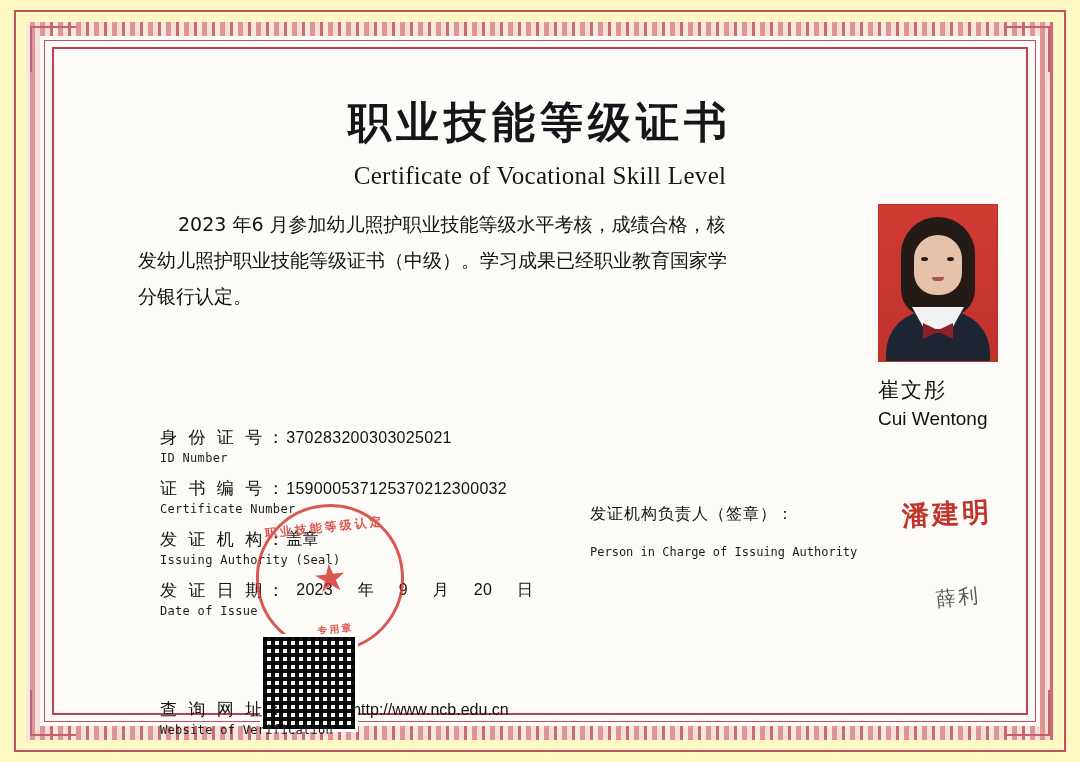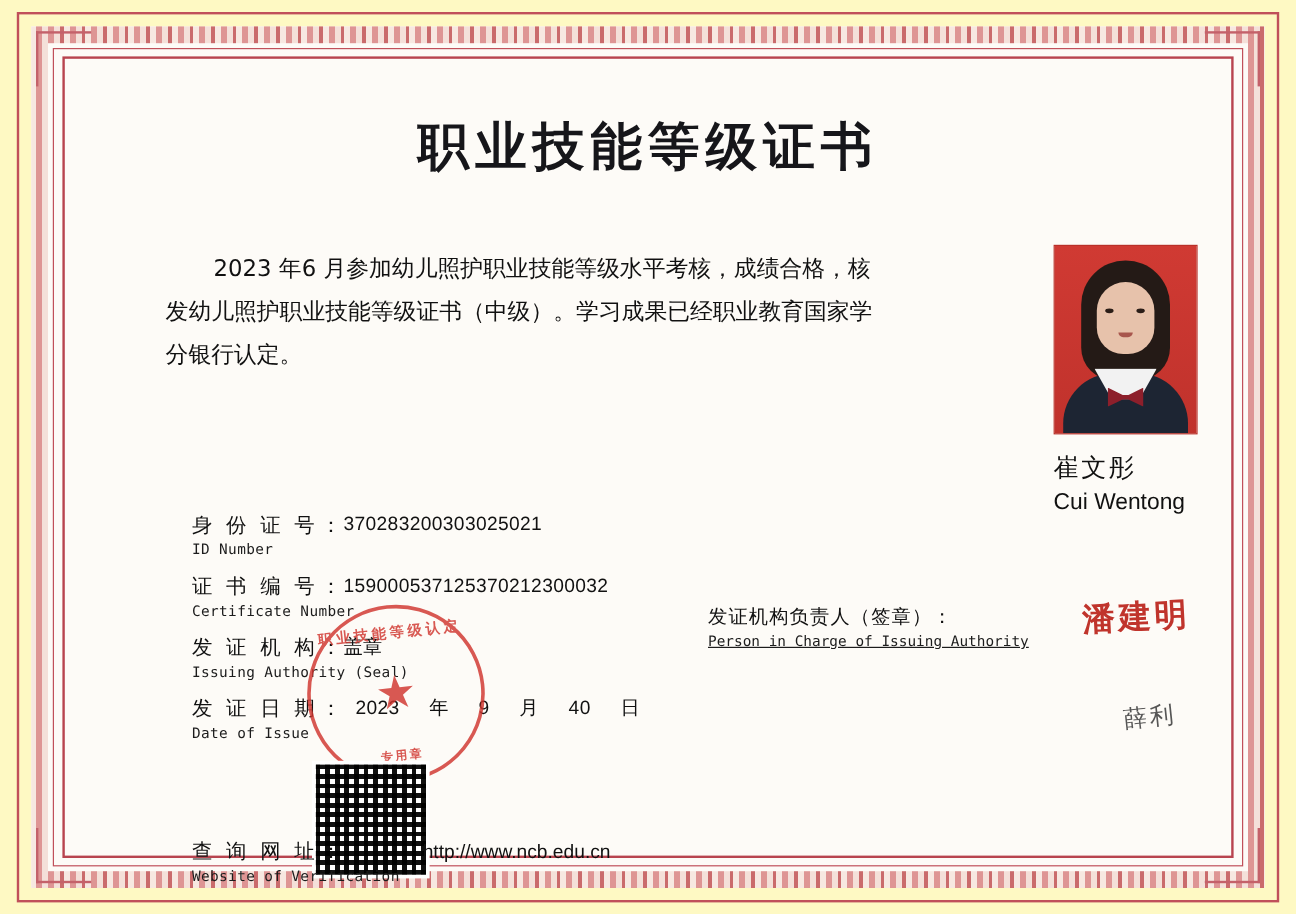--- a/index.html
+++ b/index.html
@@ -288,22 +288,21 @@
   .sign-cn {
     font-family: "DejaVu Sans", sans-serif;
     font-size: 16px;
     color: #111;
     letter-spacing: 1px;
   }
   .sign-en {
     font-family: "DejaVu Sans Mono", monospace;
     font-size: 12px;
     color: #1c1c1c;
-    margin-top: 2px;
-    text-decoration: underline;
+    margin-top: 20px;
   }
   .signature-1 {
     position: absolute;
     right: 28px;
     top: 440px;
     font-family: "DejaVu Sans", sans-serif;
     font-size: 27px;
     font-weight: bold;
     color: #c0342c;
     letter-spacing: 3px;
@@ -352,20 +351,21 @@
   <div class="border-line-2"></div>
   <div class="border-line-3"></div>
   <div class="corner tl"></div>
   <div class="corner tr"></div>
   <div class="corner bl"></div>
   <div class="corner br"></div>
 
   <div class="content">
 
     <div class="title-cn">职业技能等级证书</div>
+    <div class="title-en">Certificate of Vocational Skill Level</div>
 
     <div class="body-block">
       <div class="para-cn">2023 年6 月参加幼儿照护职业技能等级水平考核，成绩合格，核发幼儿照护职业技能等级证书（中级）。学习成果已经职业教育国家学分银行认定。</div>
     </div>
 
     <div class="photo-wrap">
       <div class="photo">
         <div class="hair"></div>
         <div class="face"></div>
         <div class="eye l"></div>
@@ -410,21 +410,21 @@
 
       <div class="field-row">
         <div class="field-line">
           <span class="field-label-cn">发 证 日 期</span>
           <span class="field-colon">：</span>
           <span class="field-value date-value">
             <span>2023</span>
             <span>年</span>
             <span>9</span>
             <span>月</span>
-            <span>40</span>
+            <span>20</span>
             <span>日</span>
           </span>
         </div>
         <div class="field-label-en">Date of Issue</div>
       </div>
 
     </div>
 
     <div class="seal">
       <div class="seal-text-top">职业技能等级认定</div>

